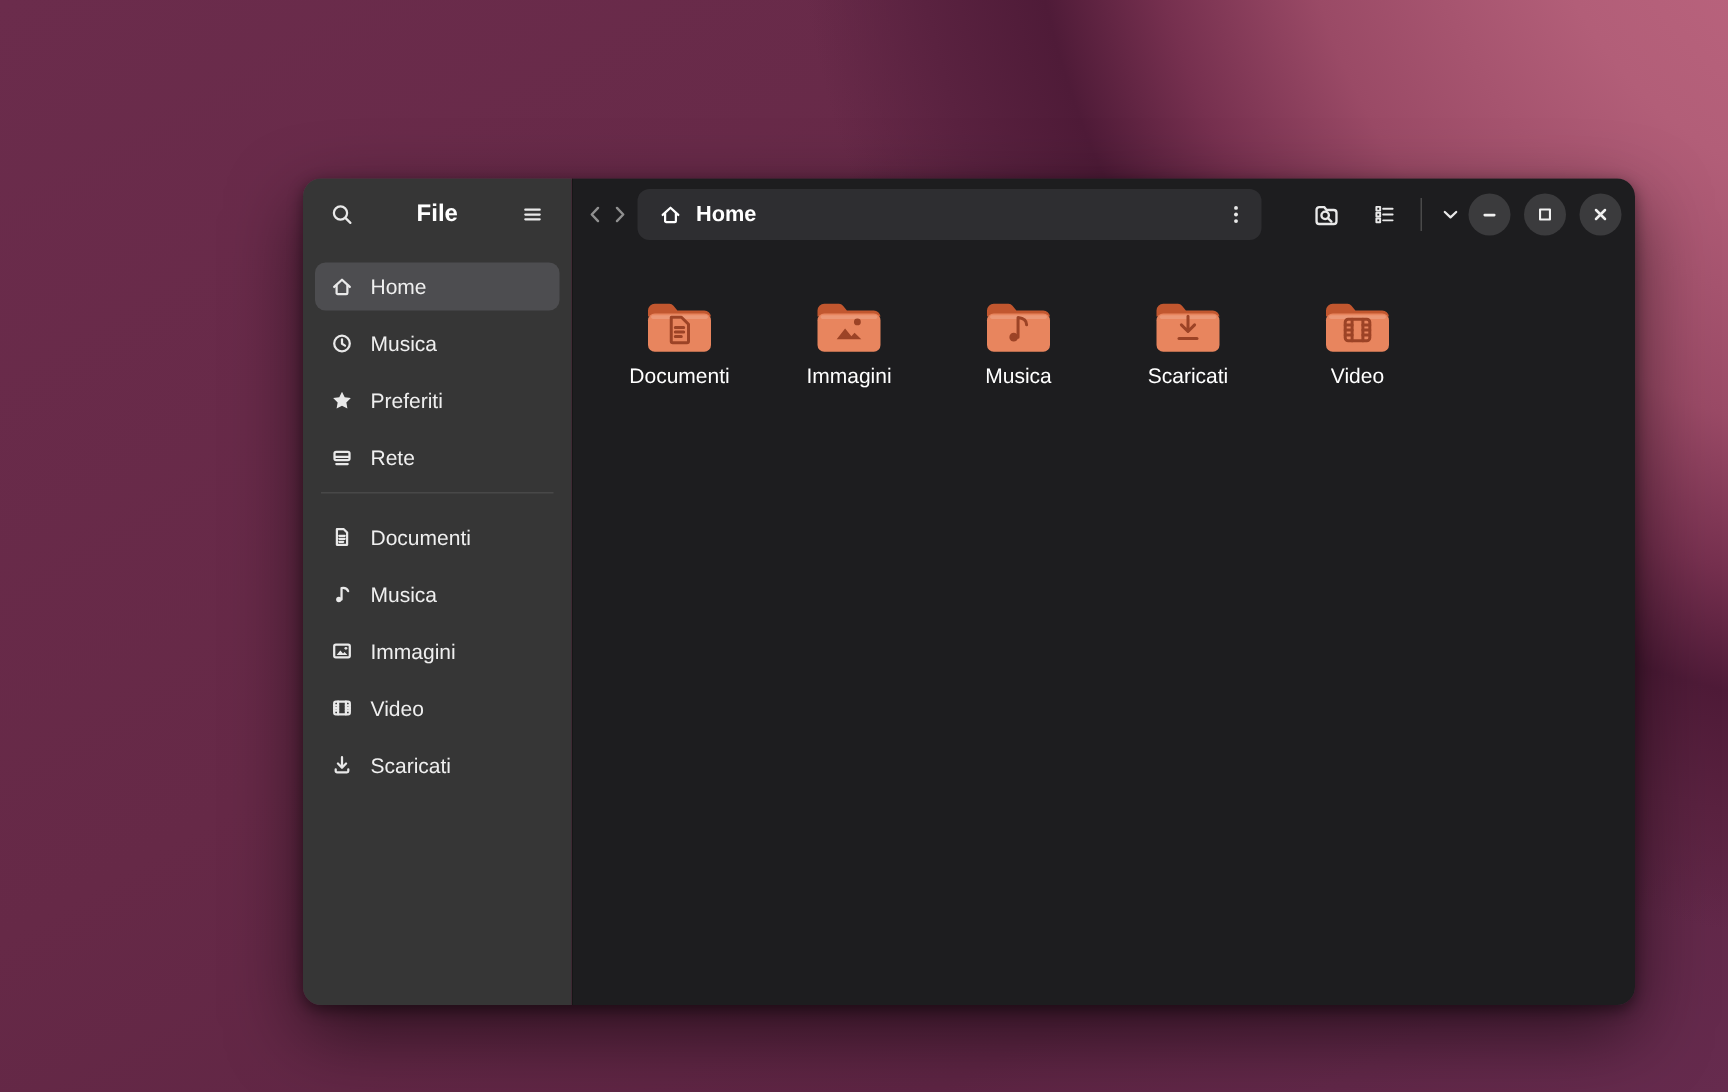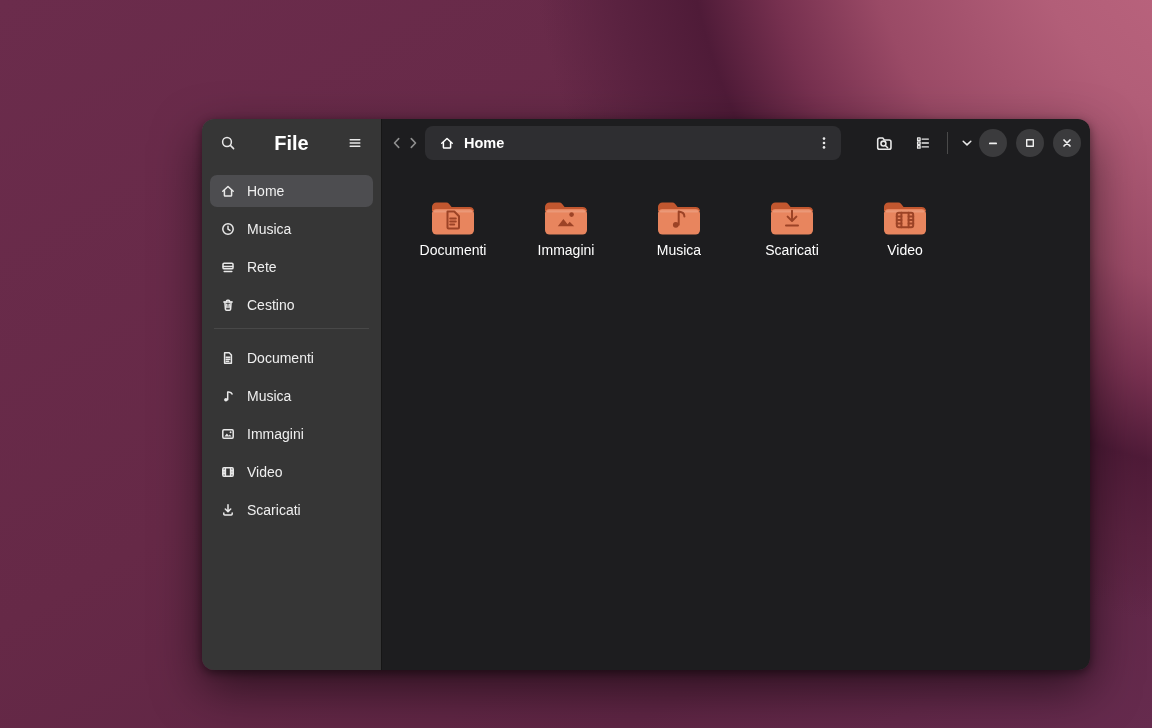--- a/index.html
+++ b/index.html
@@ -15,21 +15,21 @@
   .window{position:absolute;left:202px;top:119px;width:888px;height:551px;
     display:flex;border-radius:12px;
     box-shadow:0 18px 48px rgba(0,0,0,.55),0 3px 10px rgba(0,0,0,.45),
       inset 0 1px 0 rgba(255,255,255,.07);}
   .sidebar{width:179px;flex:none;background:#363636;border-radius:12px 0 0 12px;
     display:flex;flex-direction:column;}
   .sidebar-header{height:48px;flex:none;display:flex;align-items:center;
     justify-content:space-between;padding:0 10px;}
   .icon-btn{background:transparent;border:none;width:32px;height:32px;border-radius:6px;
     display:flex;align-items:center;justify-content:center;padding:0;cursor:pointer;}
-  .win-title{color:#fff;font-weight:700;font-size:20px;}
+  .win-title{color:#fff;font-weight:700;font-size:16px;}
   .sidebar-list{padding:8px 8px 0 8px;}
   .side-item{height:32px;display:flex;align-items:center;gap:11px;padding:0 10px;
     border-radius:7px;color:#efefef;font-size:14px;margin-bottom:6px;cursor:pointer;}
   .side-item.selected{background:#4d4d50;}
   .side-sep{height:1px;background:#484848;margin:7px 4px 13px 4px;}
   
   .content{flex:1;background:#1d1d1f;border-radius:0 12px 12px 0;
     border-left:1px solid #161616;display:flex;flex-direction:column;min-width:0;}
   .toolbar{height:48px;flex:none;display:flex;align-items:center;padding:0 7px 0 7px;}
   .nav-btn{width:34px;height:34px;color:#8f8f8f;}
@@ -87,37 +87,34 @@
               <svg width="16" height="16" viewBox="0 0 16 16" fill="none" stroke="#e9e9e9" stroke-width="1.5" stroke-linecap="round" stroke-linejoin="round">
                 <circle cx="8" cy="8" r="5.2"></circle>
                 <path d="M8 5.2V8.2l2 1.2"></path>
               </svg>
             </span>
             <span>Musica</span>
           </div>
           <div class="side-item">
             <span>
               <svg width="16" height="16" viewBox="0 0 16 16" fill="none" stroke="#e9e9e9" stroke-width="1.5" stroke-linecap="round" stroke-linejoin="round">
+                <path fill="#e9e9e9" stroke="none" d="M8 2.1l1.8 3.7 4.1.6-3 2.9.7 4.1L8 11.5l-3.6 1.9.7-4.1-3-2.9 4.1-.6z"></path>
+              </svg>
+            </span>
+            <span>Preferiti</span>
+          </div>
+          <div class="side-item">
+            <span>
+              <svg width="16" height="16" viewBox="0 0 16 16" fill="none" stroke="#e9e9e9" stroke-width="1.5" stroke-linecap="round" stroke-linejoin="round">
                 <rect x="3" y="4.2" width="10" height="5.6" rx="1.1"></rect>
                 <path d="M3.4 7.6h9.2"></path>
                 <path d="M4.2 12.4h7.6"></path>
               </svg>
             </span>
             <span>Rete</span>
-          </div>
-          <div class="side-item">
-            <span>
-              <svg width="16" height="16" viewBox="0 0 16 16" fill="none" stroke="#e9e9e9" stroke-width="1.5" stroke-linecap="round" stroke-linejoin="round">
-                <path d="M3.8 4.9h8.4"></path>
-                <path d="M6.4 4.9v-.6a1 1 0 0 1 1-1h1.2a1 1 0 0 1 1 1v.6"></path>
-                <path d="M4.9 4.9l.5 7.2a1.2 1.2 0 0 0 1.2 1.1h2.8a1.2 1.2 0 0 0 1.2-1.1l.5-7.2"></path>
-                <path d="M6.8 7.2l.2 3.4M9.2 7.2 9 10.6"></path>
-              </svg>
-            </span>
-            <span>Cestino</span>
           </div>
           <div class="side-sep"></div>
           <div class="side-item">
             <span>
               <svg width="16" height="16" viewBox="0 0 16 16" fill="none" stroke="#e9e9e9" stroke-width="1.5" stroke-linecap="round" stroke-linejoin="round">
                 <path d="M4.6 2.8h4.6l2.2 2.2v8.2H4.6z"></path>
                 <path d="M6.2 7.2h3.6M6.2 9.2h3.6M6.2 11.2h2.6"></path>
               </svg>
             </span>
             <span>Documenti</span>

